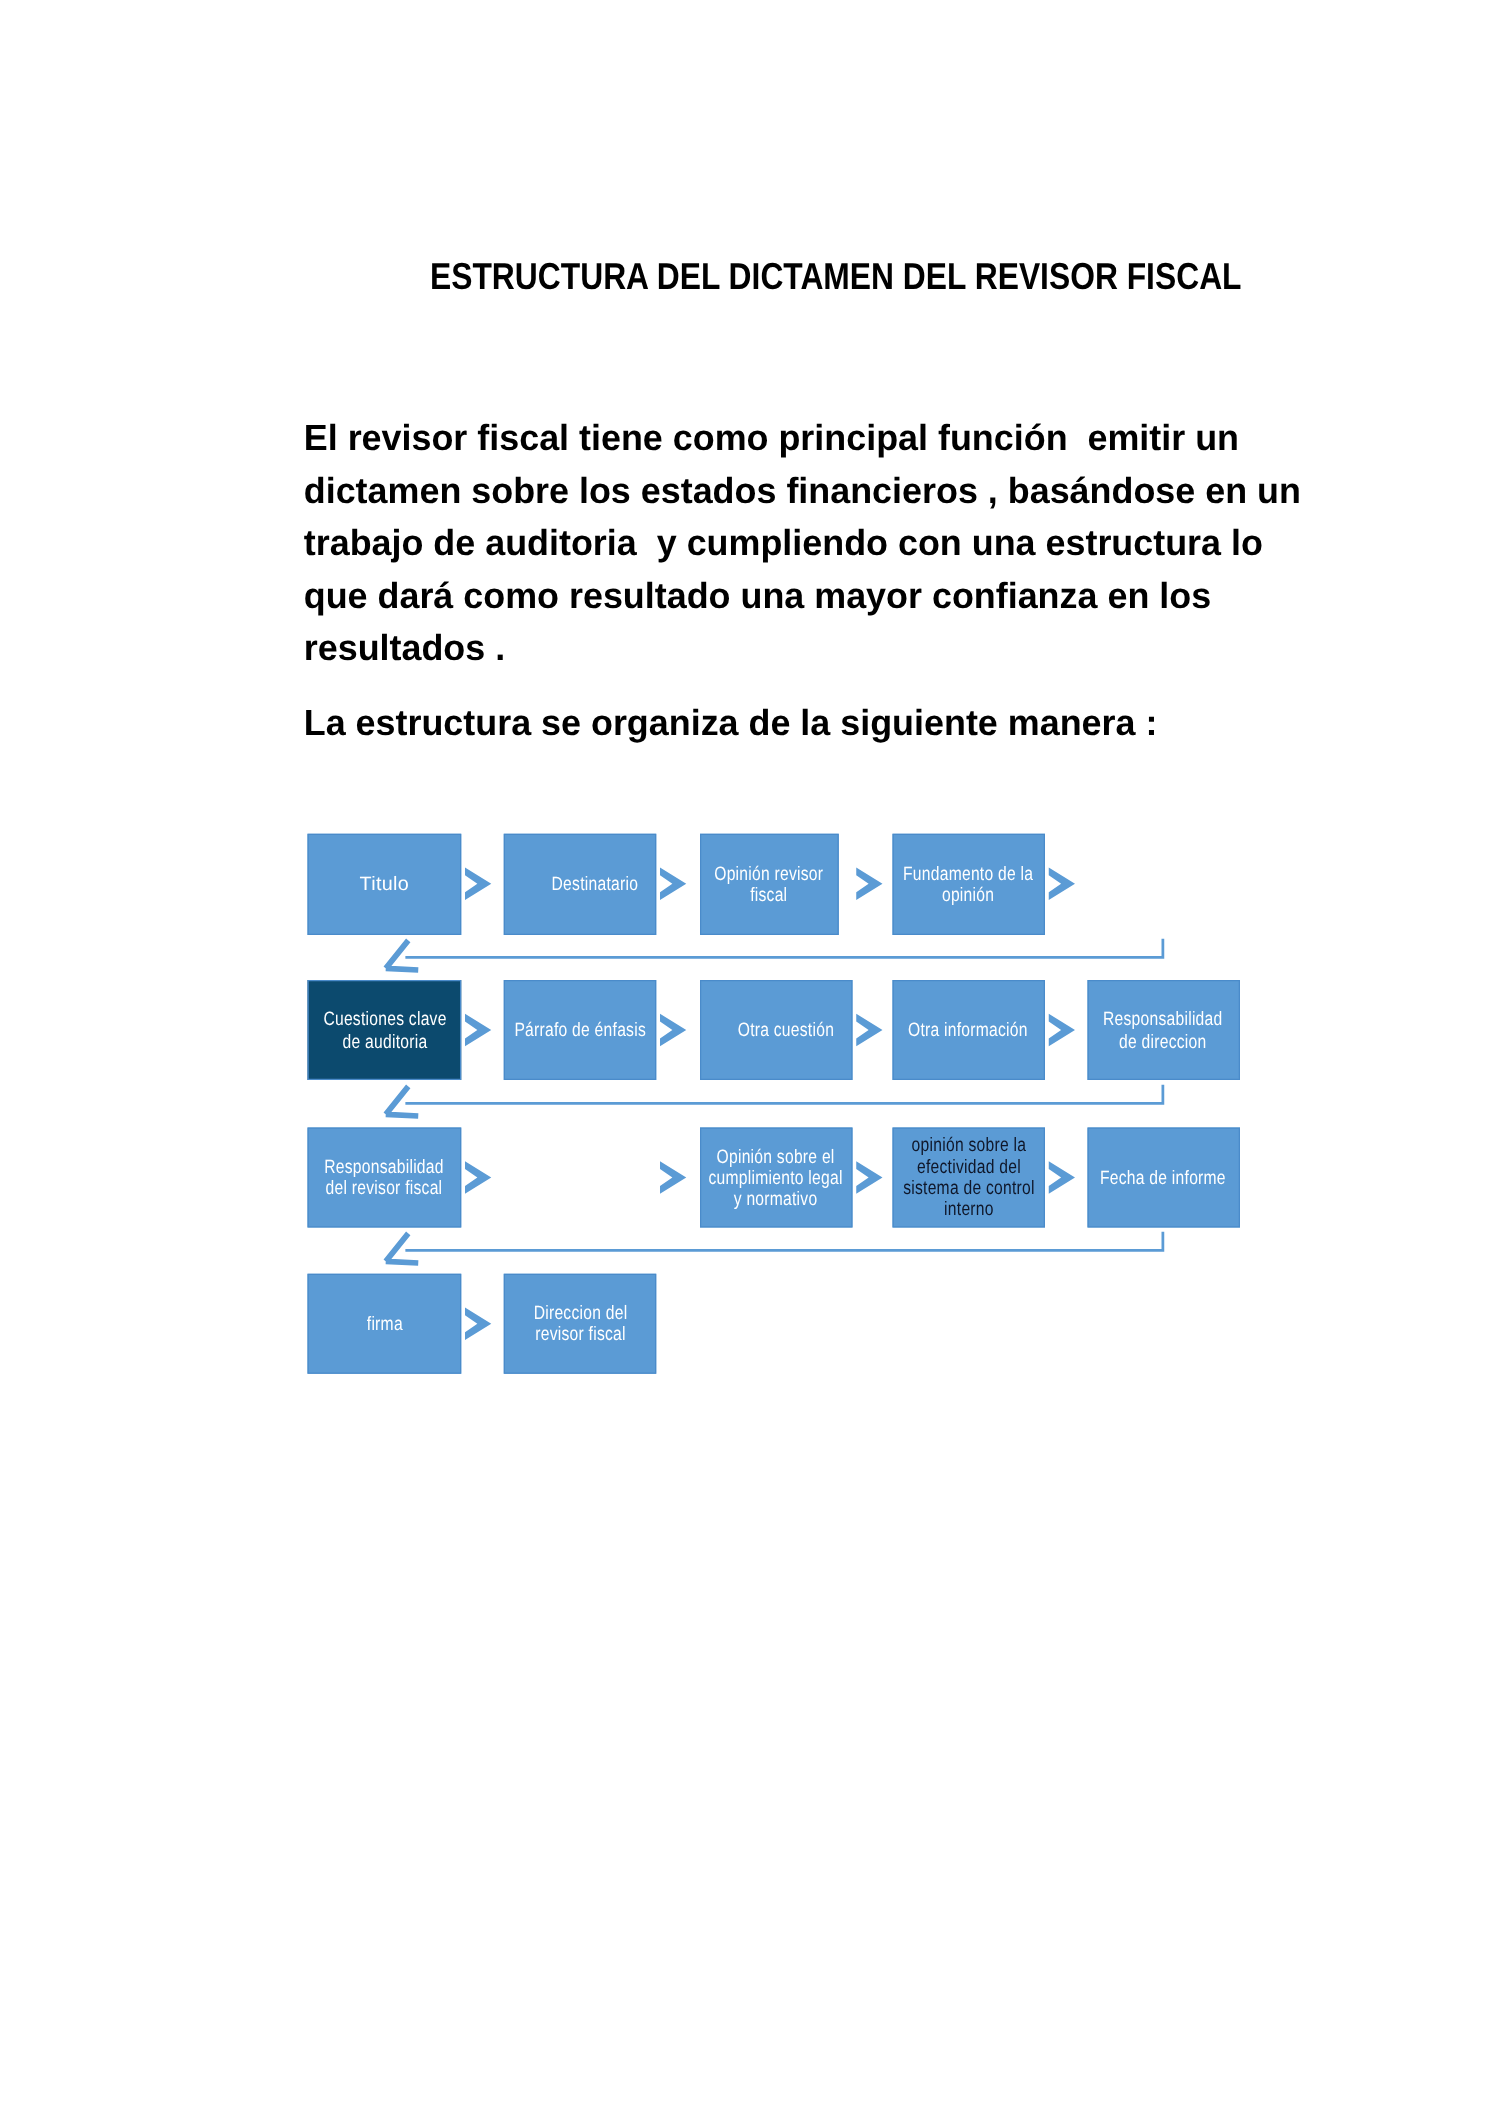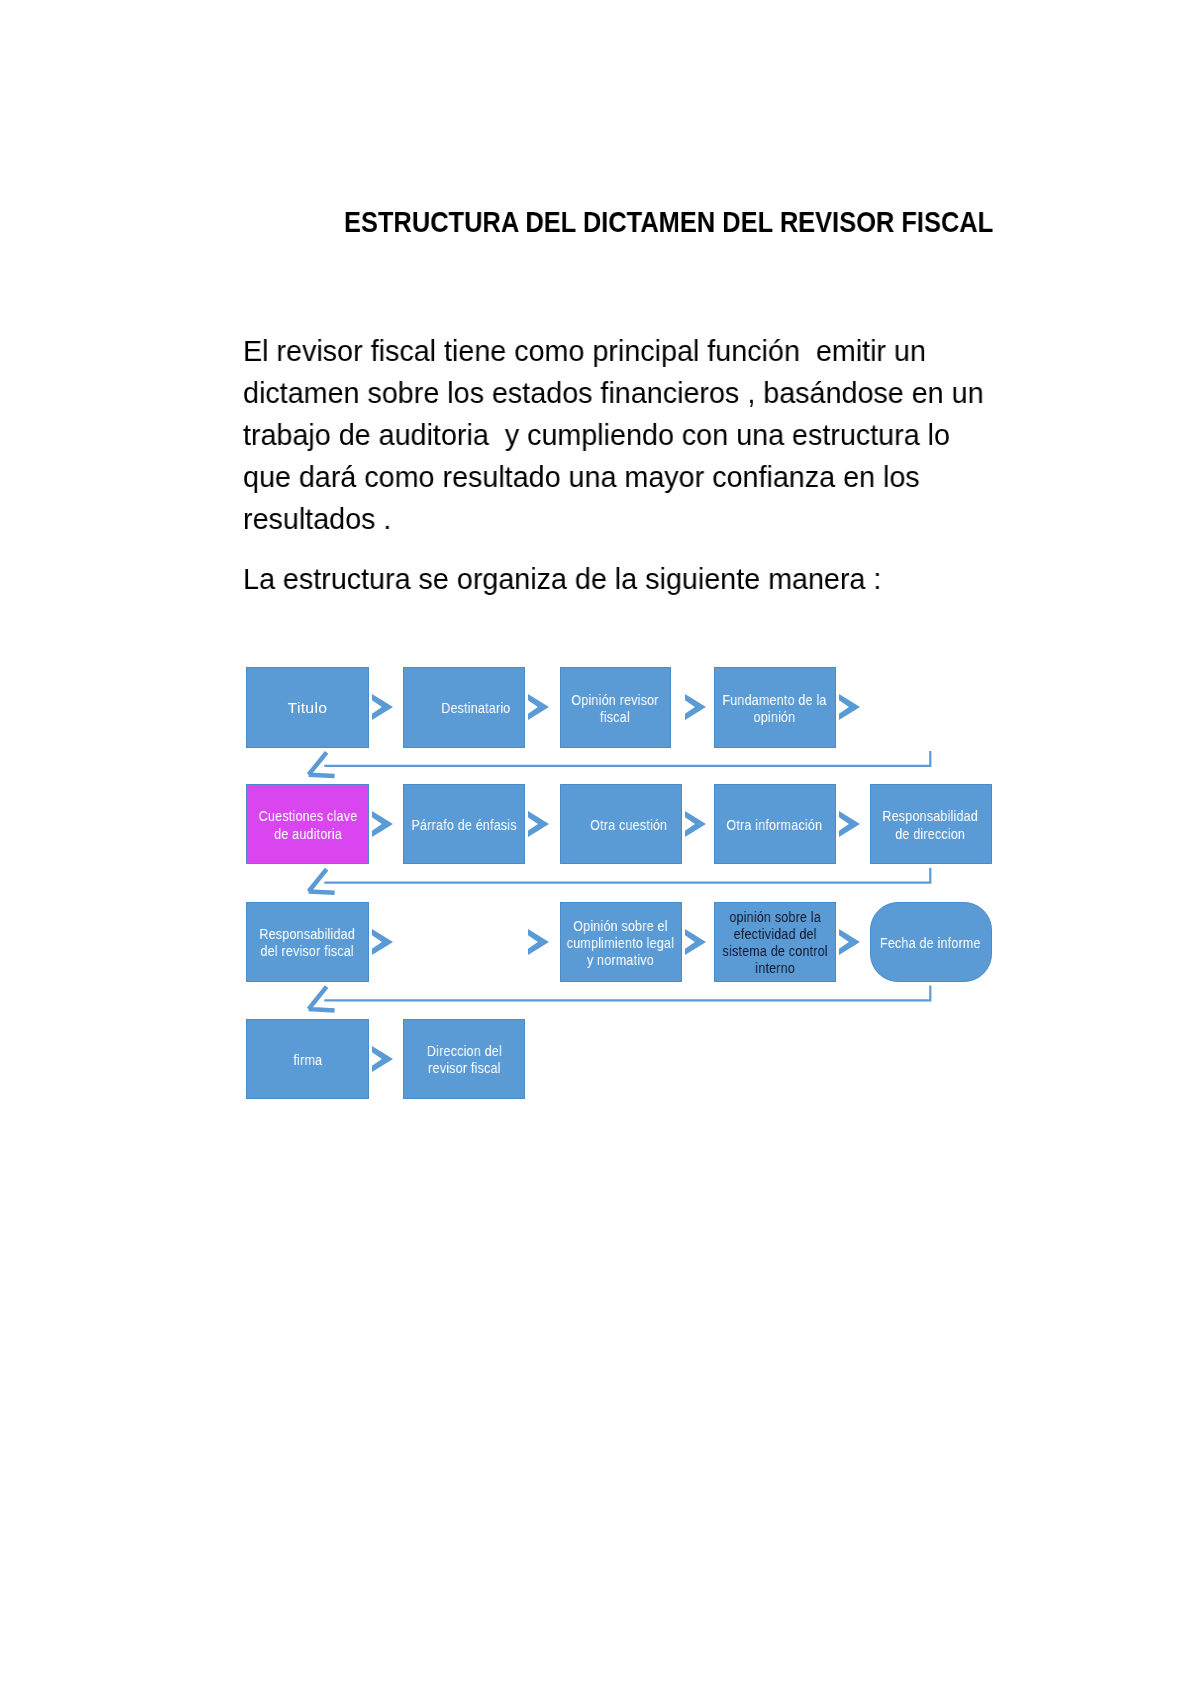--- a/index.html
+++ b/index.html
@@ -7,21 +7,21 @@
   body{width:1200px;height:1696px;background:#ffffff;
        font-family:"Liberation Sans",sans-serif;overflow:hidden;
        -webkit-font-smoothing:antialiased;}
   .page{position:relative;width:1200px;height:1696px;background:#fff;overflow:hidden;}
 
   
   .doc-title{position:absolute;left:344px;top:205.2px;
              font-weight:bold;font-size:30px;line-height:34px;color:#000;
              white-space:nowrap;transform:scaleX(0.848);transform-origin:left top;
              will-change:transform;}
-  .para{position:absolute;color:#000;font-size:29px;line-height:41.8px;white-space:pre;}
+  .para{position:absolute;color:#000;font-size:29px;line-height:41.8px;white-space:pre;font-weight:bold;}
   .para .ln{display:block;transform:scaleX(0.99);transform-origin:left top;
             will-change:transform;}
   .p1{left:243.3px;top:331.4px;}
   .p2{left:243.3px;top:558.7px;}
 
   
   .flow{position:absolute;left:0;top:0;width:1200px;height:1696px;margin-top:40px;}
   .fbox{position:absolute;box-sizing:border-box;border-style:solid;border-width:1px;
         display:flex;align-items:center;justify-content:center;}
   .fbox .lbl{font-size:15.5px;line-height:17.1px;text-align:center;
@@ -61,21 +61,21 @@
       <div class="fbox" style="left: 713.5px; top: 627.2px; width: 122.3px; height: 80.4px; background: rgb(91, 155, 213); border-color: rgb(74, 139, 202);">
         <div class="lbl" style="color: rgb(255, 255, 255);"><div class="bl">Fundamento de la</div><div class="bl">opinión</div></div>
       </div>
       <svg class="gfx" width="21" height="26" viewBox="0 0 21 26" style="left: 838.8px; top: 654.4px;">
         <path d="M0,0 L21,13 L0,26 L0,19.76 L9.891,13 L0,6.24 Z" fill="#5b9bd5"></path>
       </svg>
       <svg class="gfx" width="1200" height="1696" viewBox="0 0 1200 1696" style="left: 0px; top: 0px;">
         <path d="M930.3,711 L930.3,725.9 L324.3,725.9" stroke="#5b9bd5" stroke-width="2.2" fill="none"></path>
         <path d="M310.35,736.11 L328.35,713.71 L324.85,710.89 L306.85,733.29 Z M308.49,736.95 L334.49,738.25 L334.71,733.75 L308.71,732.45 Z" fill="#5b9bd5"></path>
       </svg>
-      <div class="fbox" style="left: 246.4px; top: 744px; width: 122.3px; height: 80.4px; background: #d946ef; border-color: rgb(74, 139, 202);">
+      <div class="fbox" style="left: 246.4px; top: 744px; width: 122.3px; height: 80.4px; background: #0c4a6e; border-color: rgb(74, 139, 202);">
         <div class="lbl" style="color: rgb(255, 255, 255);"><div class="bl">Cuestiones clave</div><div class="bl">de auditoria</div></div>
       </div>
       <svg class="gfx" width="21" height="26" viewBox="0 0 21 26" style="left: 371.7px; top: 771.2px;">
         <path d="M0,0 L21,13 L0,26 L0,19.76 L9.891,13 L0,6.24 Z" fill="#5b9bd5"></path>
       </svg>
       <div class="fbox" style="left: 403px; top: 744px; width: 122.3px; height: 80.4px; background: rgb(91, 155, 213); border-color: rgb(74, 139, 202);">
         <div class="lbl" style="color: rgb(255, 255, 255);"><div class="bl">Párrafo de énfasis</div></div>
       </div>
       <svg class="gfx" width="21" height="26" viewBox="0 0 21 26" style="left: 528.3px; top: 771.2px;">
         <path d="M0,0 L21,13 L0,26 L0,19.76 L9.891,13 L0,6.24 Z" fill="#5b9bd5"></path>
@@ -113,21 +113,21 @@
       </div>
       <svg class="gfx" width="21" height="26" viewBox="0 0 21 26" style="left: 684.9px; top: 888.8px;">
         <path d="M0,0 L21,13 L0,26 L0,19.76 L9.891,13 L0,6.24 Z" fill="#5b9bd5"></path>
       </svg>
       <div class="fbox" style="left: 713.5px; top: 861.6px; width: 122.3px; height: 80.4px; background: rgb(91, 155, 213); border-color: rgb(74, 139, 202);">
         <div class="lbl" style="color: #0f172a;"><div class="bl">opinión sobre la</div><div class="bl">efectividad del</div><div class="bl">sistema de control</div><div class="bl">interno</div></div>
       </div>
       <svg class="gfx" width="21" height="26" viewBox="0 0 21 26" style="left: 838.8px; top: 888.8px;">
         <path d="M0,0 L21,13 L0,26 L0,19.76 L9.891,13 L0,6.24 Z" fill="#5b9bd5"></path>
       </svg>
-      <div class="fbox" style="left: 869.5px; top: 861.6px; width: 122.3px; height: 80.4px; background: rgb(91, 155, 213); border-color: rgb(74, 139, 202); border-radius: 28px;">
+      <div class="fbox" style="left: 869.5px; top: 861.6px; width: 122.3px; height: 80.4px; background: rgb(91, 155, 213); border-color: rgb(74, 139, 202);">
         <div class="lbl" style="color: rgb(255, 255, 255);"><div class="bl">Fecha de informe</div></div>
       </div>
       <svg class="gfx" width="1200" height="1696" viewBox="0 0 1200 1696" style="left: 0px; top: 0px;">
         <path d="M930.3,945.4 L930.3,960.3 L324.3,960.3" stroke="#5b9bd5" stroke-width="2.2" fill="none"></path>
         <path d="M310.35,970.51 L328.35,948.11 L324.85,945.29 L306.85,967.69 Z M308.49,971.35 L334.49,972.65 L334.71,968.15 L308.71,966.85 Z" fill="#5b9bd5"></path>
       </svg>
       <div class="fbox" style="left: 246.4px; top: 978.5px; width: 122.3px; height: 80.4px; background: rgb(91, 155, 213); border-color: rgb(74, 139, 202);">
         <div class="lbl" style="color: rgb(255, 255, 255);"><div class="bl">firma</div></div>
       </div>
       <svg class="gfx" width="21" height="26" viewBox="0 0 21 26" style="left: 371.7px; top: 1005.7px;">

